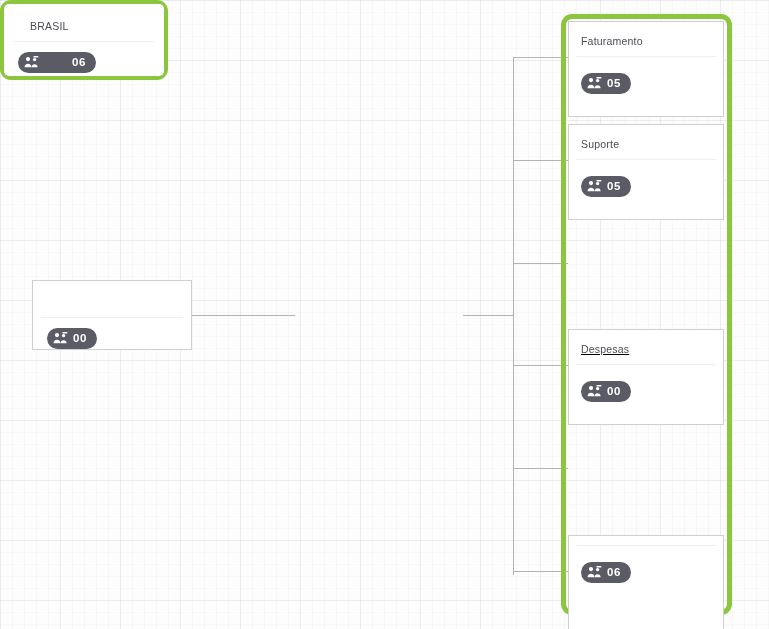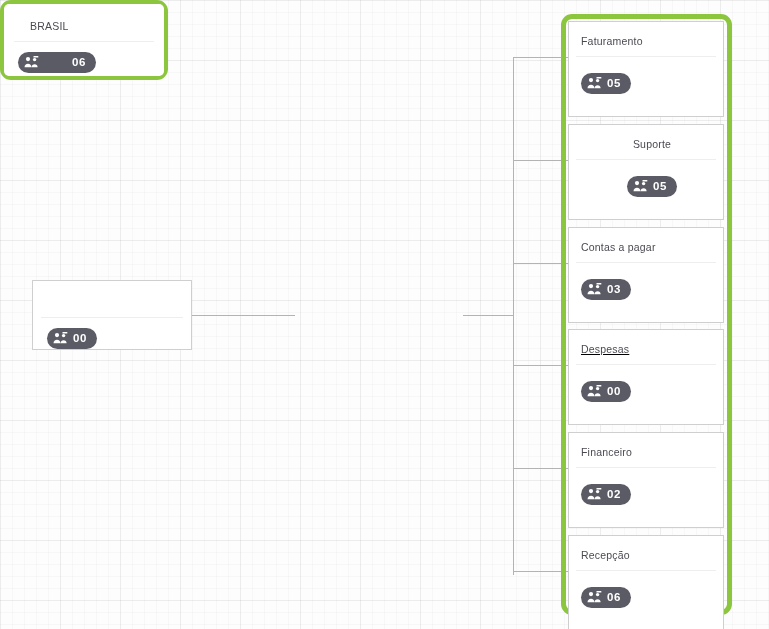--- a/index.html
+++ b/index.html
@@ -159,82 +159,53 @@
         <circle cx="4" cy="3.1" r="2.1" fill="#ffffff"></circle>
         <path d="M0.5 11.2c0-2.1 1.6-3.5 3.5-3.5s3.5 1.4 3.5 3.5z" fill="#ffffff"></path>
         <circle cx="10.6" cy="3.6" r="1.7" fill="#ffffff"></circle>
         <path d="M7.6 11.2c0-1.8 1.3-3 3-3s3 1.2 3 3z" fill="#ffffff"></path>
         <rect x="9.4" y="0" width="5" height="1.5" rx="0.6" fill="#ffffff"></rect>
       </svg>
       <span class="cnt">05</span>
     </div>
   </div>
 
-  <div class="node child-node" style="top:124px;text-align:center;">
+  <div class="node child-node" style="top:124px;">
     <div class="node-title">Suporte</div>
     <div class="node-sep"></div>
     <div class="badge">
       <svg width="15" height="13" viewBox="0 0 15 13">
         <circle cx="4" cy="3.1" r="2.1" fill="#ffffff"></circle>
         <path d="M0.5 11.2c0-2.1 1.6-3.5 3.5-3.5s3.5 1.4 3.5 3.5z" fill="#ffffff"></path>
         <circle cx="10.6" cy="3.6" r="1.7" fill="#ffffff"></circle>
         <path d="M7.6 11.2c0-1.8 1.3-3 3-3s3 1.2 3 3z" fill="#ffffff"></path>
         <rect x="9.4" y="0" width="5" height="1.5" rx="0.6" fill="#ffffff"></rect>
       </svg>
       <span class="cnt">05</span>
     </div>
   </div>
 
-  <div class="node child-node" style="top:227px;">
-    <div class="node-title">Contas a pagar</div>
-    <div class="node-sep"></div>
-    <div class="badge">
-      <svg width="15" height="13" viewBox="0 0 15 13">
-        <circle cx="4" cy="3.1" r="2.1" fill="#ffffff"></circle>
-        <path d="M0.5 11.2c0-2.1 1.6-3.5 3.5-3.5s3.5 1.4 3.5 3.5z" fill="#ffffff"></path>
-        <circle cx="10.6" cy="3.6" r="1.7" fill="#ffffff"></circle>
-        <path d="M7.6 11.2c0-1.8 1.3-3 3-3s3 1.2 3 3z" fill="#ffffff"></path>
-        <rect x="9.4" y="0" width="5" height="1.5" rx="0.6" fill="#ffffff"></rect>
-      </svg>
-      <span class="cnt">03</span>
-    </div>
-  </div>
 
   <div class="node child-node" style="top:329px;text-decoration:underline;">
     <div class="node-title">Despesas</div>
     <div class="node-sep"></div>
     <div class="badge">
       <svg width="15" height="13" viewBox="0 0 15 13">
         <circle cx="4" cy="3.1" r="2.1" fill="#ffffff"></circle>
         <path d="M0.5 11.2c0-2.1 1.6-3.5 3.5-3.5s3.5 1.4 3.5 3.5z" fill="#ffffff"></path>
         <circle cx="10.6" cy="3.6" r="1.7" fill="#ffffff"></circle>
         <path d="M7.6 11.2c0-1.8 1.3-3 3-3s3 1.2 3 3z" fill="#ffffff"></path>
         <rect x="9.4" y="0" width="5" height="1.5" rx="0.6" fill="#ffffff"></rect>
       </svg>
       <span class="cnt">00</span>
     </div>
   </div>
 
-  <div class="node child-node" style="top:432px;">
-    <div class="node-title">Financeiro</div>
-    <div class="node-sep"></div>
-    <div class="badge">
-      <svg width="15" height="13" viewBox="0 0 15 13">
-        <circle cx="4" cy="3.1" r="2.1" fill="#ffffff"></circle>
-        <path d="M0.5 11.2c0-2.1 1.6-3.5 3.5-3.5s3.5 1.4 3.5 3.5z" fill="#ffffff"></path>
-        <circle cx="10.6" cy="3.6" r="1.7" fill="#ffffff"></circle>
-        <path d="M7.6 11.2c0-1.8 1.3-3 3-3s3 1.2 3 3z" fill="#ffffff"></path>
-        <rect x="9.4" y="0" width="5" height="1.5" rx="0.6" fill="#ffffff"></rect>
-      </svg>
-      <span class="cnt">02</span>
-    </div>
-  </div>
 
   <div class="node child-node" style="top:535px;">
-    <div class="node-title">Recepção</div>
     <div class="node-sep"></div>
     <div class="badge">
       <svg width="15" height="13" viewBox="0 0 15 13">
         <circle cx="4" cy="3.1" r="2.1" fill="#ffffff"></circle>
         <path d="M0.5 11.2c0-2.1 1.6-3.5 3.5-3.5s3.5 1.4 3.5 3.5z" fill="#ffffff"></path>
         <circle cx="10.6" cy="3.6" r="1.7" fill="#ffffff"></circle>
         <path d="M7.6 11.2c0-1.8 1.3-3 3-3s3 1.2 3 3z" fill="#ffffff"></path>
         <rect x="9.4" y="0" width="5" height="1.5" rx="0.6" fill="#ffffff"></rect>
       </svg>
       <span class="cnt">06</span>

